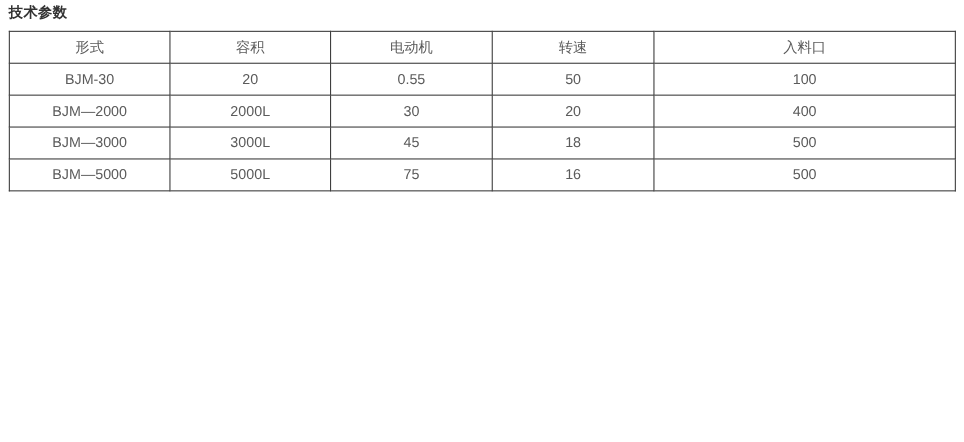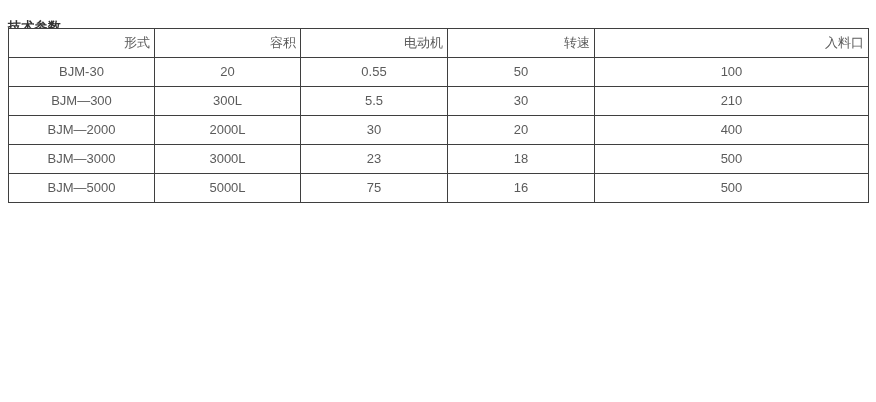--- a/index.html
+++ b/index.html
@@ -15,21 +15,21 @@
   }
   .page {
     position: relative;
     width: 876px;
     height: 402px;
     box-sizing: border-box;
   }
   .section-title {
     position: absolute;
     left: 8px;
-    top: 18px;
+    top: 2px;
     font-size: 13px;
     font-weight: bold;
     color: #333333;
     line-height: 18px;
     letter-spacing: 0.3px;
     white-space: nowrap;
   }
   .table-wrap {
     position: absolute;
     left: 8px;
@@ -58,21 +58,20 @@
     font-weight: normal;
     color: #5b5b5b;
     line-height: 26px;
     white-space: nowrap;
     overflow: hidden;
     background: #ffffff;
   }
   table.spec-table thead th {
     color: #5b5b5b;
     font-weight: normal;
-    text-align: right;
   }
 </style>
 </head>
 <body>
 
 <div class="page">
 
   <div class="section-title">技术参数</div>
 
   <div class="table-wrap">
@@ -95,37 +94,30 @@
       </thead>
       <tbody>
           <tr>
             <td>BJM-30</td>
             <td>20</td>
             <td>0.55</td>
             <td>50</td>
             <td>100</td>
           </tr>
           <tr>
-            <td>BJM—300</td>
-            <td>300L</td>
-            <td>5.5</td>
-            <td>30</td>
-            <td>210</td>
-          </tr>
-          <tr>
             <td>BJM—2000</td>
             <td>2000L</td>
             <td>30</td>
             <td>20</td>
             <td>400</td>
           </tr>
           <tr>
             <td>BJM—3000</td>
             <td>3000L</td>
-            <td>23</td>
+            <td>45</td>
             <td>18</td>
             <td>500</td>
           </tr>
           <tr>
             <td>BJM—5000</td>
             <td>5000L</td>
             <td>75</td>
             <td>16</td>
             <td>500</td>
           </tr>

